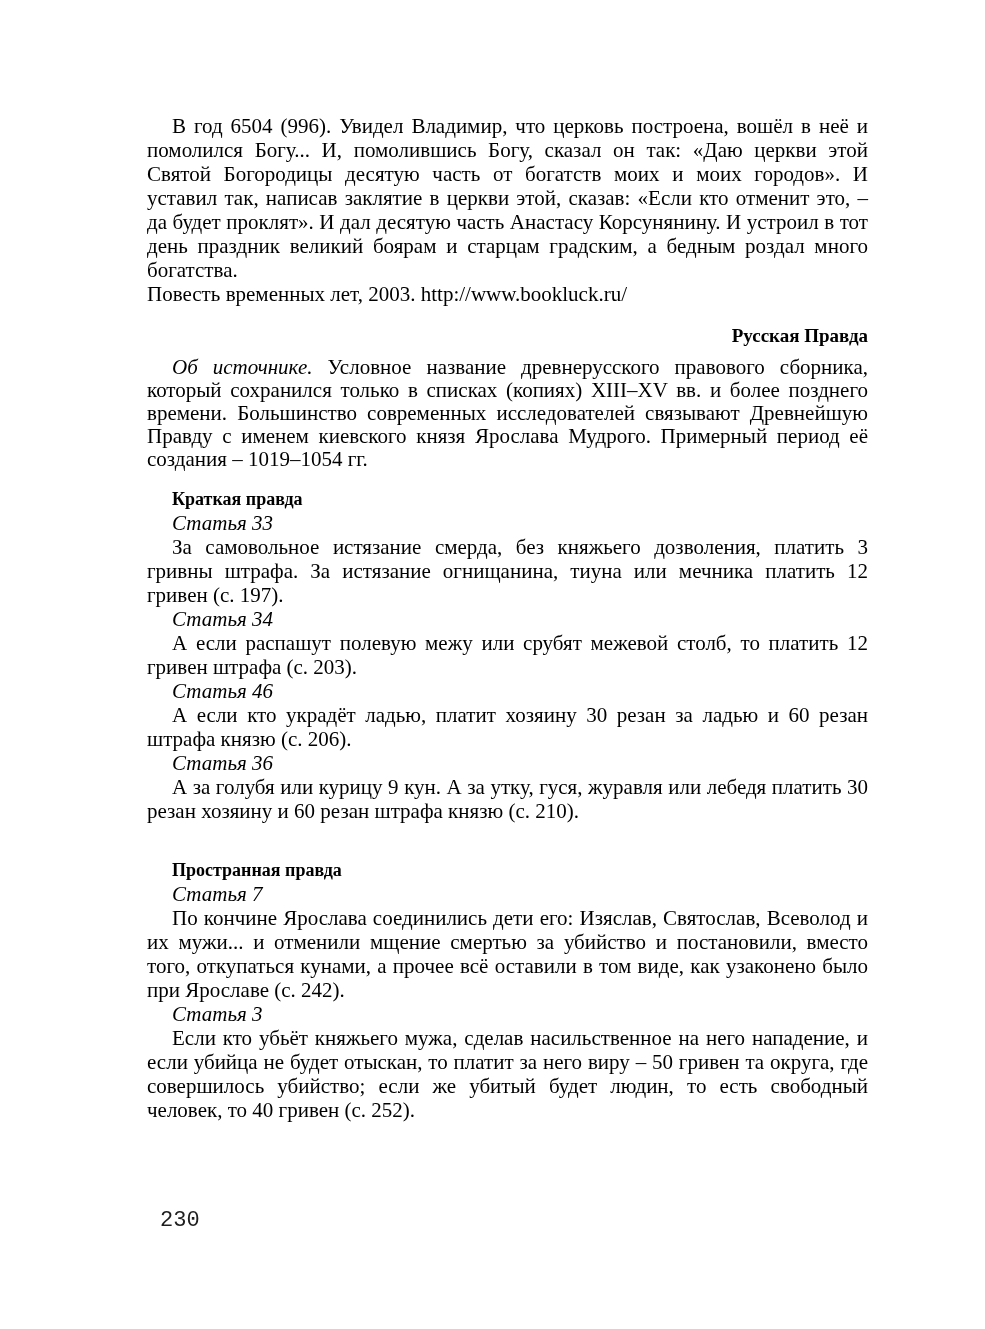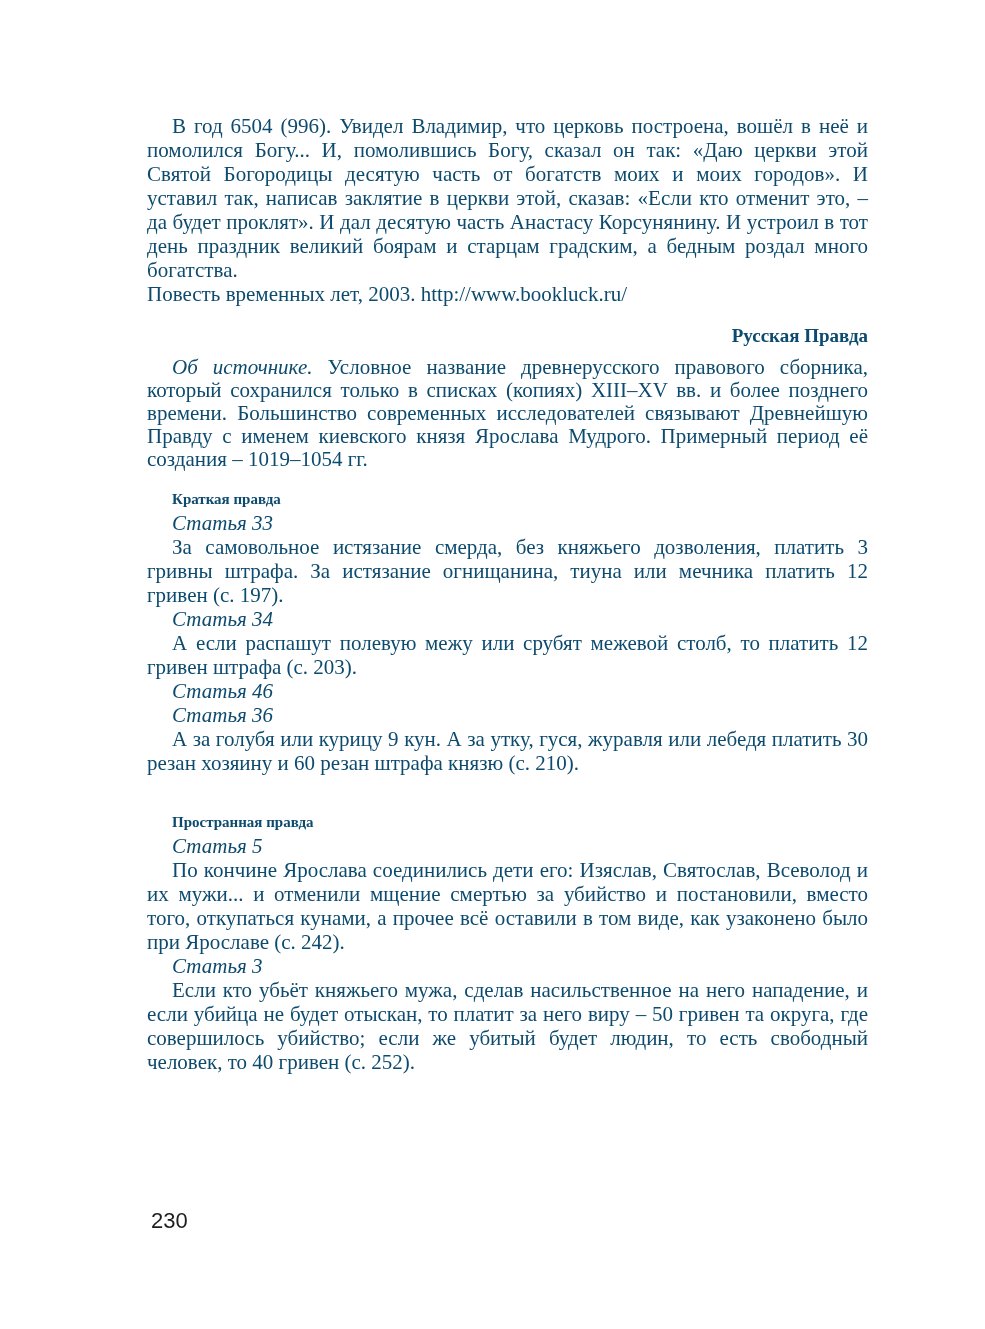--- a/index.html
+++ b/index.html
@@ -1,49 +1,50 @@
 <!DOCTYPE html>
 <html><head>
 <meta charset="utf-8">
 <style>
   html, body { margin: 0; padding: 0; background: #ffffff; }
   body { width: 985px; height: 1329px; position: relative; overflow: hidden; }
   .page {
     position: absolute; left: 147px; top: 114px; width: 721px;
     font-family: "Liberation Serif", "DejaVu Serif", serif;
-    color: #0c4a6e; font-size: 21px; line-height: 24px;
+    color: #000000; font-size: 21px; line-height: 24px;
   }
   p { margin: 0; text-align: justify; text-indent: 25px; hyphens: manual; }
   .src { margin: 0; text-indent: 0; }
   .title { text-align: right; font-weight: bold; font-size: 19px; margin-top: 18px; margin-bottom: 8px; text-indent: 0; }
   .about { font-size: 21px; line-height: 23px; }
   .about em { font-style: italic; }
-  .sub { font-weight: bold; font-size: 15px; margin-top: 16px; text-indent: 25px; }
+  .sub { font-weight: bold; font-size: 18px; margin-top: 16px; text-indent: 25px; }
   .art { font-style: italic; text-indent: 25px; }
-  .pageno { position: absolute; left: 151px; top: 1208px; font-family: Liberation Sans, sans-serif; font-size: 22px; color: #1e1e1e; }
+  .pageno { position: absolute; left: 160px; top: 1208px; font-family: Liberation Mono, monospace; font-size: 22px; color: #1e1e1e; }
 </style>
 </head>
 <body>
 
 <div class="page">
   <p>В год 6504 (996). Увидел Владимир, что церковь построена, вошёл в неё и помолился Богу... И, помолившись Богу, сказал он так: «Даю церкви этой Святой Богородицы десятую часть от богатств моих и моих городов». И уставил так, написав заклятие в церкви этой, сказав: «Если кто отменит это, – да будет проклят». И дал десятую часть Анастасу Корсунянину. И устроил в тот день праздник великий боярам и старцам градским, а бедным роздал много богатства.</p>
   <p class="src">Повесть временных лет, 2003. http://www.bookluck.ru/</p>
 
   <p class="title">Русская Правда</p>
   <p class="about"><em>Об источнике.</em><span> Условное название древнерусского правового сборника, который сохранился только в списках (копиях) XIII–XV вв. и более позднего времени. Большинство современных исследователей связывают Древнейшую Правду с именем киевского князя Ярослава Мудрого. Примерный период её создания – 1019–1054 гг.</span></p>
 
   <p class="sub">Краткая правда</p>
   <p class="art">Статья 33</p>
   <p>За самовольное истязание смерда, без княжьего дозволения, платить 3 гривны штрафа. За истязание огнищанина, тиуна или мечника платить 12 гривен (с. 197).</p>
   <p class="art">Статья 34</p>
   <p>А если распашут полевую межу или срубят межевой столб, то платить 12 гривен штрафа (с. 203).</p>
   <p class="art">Статья 46</p>
+  <p>А если кто украдёт ладью, платит хозяину 30 резан за ладью и 60 резан штрафа князю (с. 206).</p>
   <p class="art">Статья 36</p>
   <p>А за голубя или курицу 9 кун. А за утку, гуся, журавля или лебедя платить 30 резан хозяину и 60 резан штрафа князю (с. 210).</p>
 
   <p class="sub" style="margin-top:35px">Пространная правда</p>
-  <p class="art">Статья 5</p>
+  <p class="art">Статья 7</p>
   <p>По кончине Ярослава соединились дети его: Изяслав, Святослав, Всеволод и их мужи... и отменили мщение смертью за убийство и постановили, вместо того, откупаться кунами, а прочее всё оставили в том виде, как узаконено было при Ярославе (с. 242).</p>
   <p class="art">Статья 3</p>
   <p>Если кто убьёт княжьего мужа, сделав насильственное на него нападение, и если убийца не будет отыскан, то платит за него виру – 50 гривен та округа, где совершилось убийство; если же убитый будет людин, то есть свободный человек, то 40 гривен (с. 252).</p>
 </div>
 
 <div class="pageno">230</div>
 
 </body></html>

